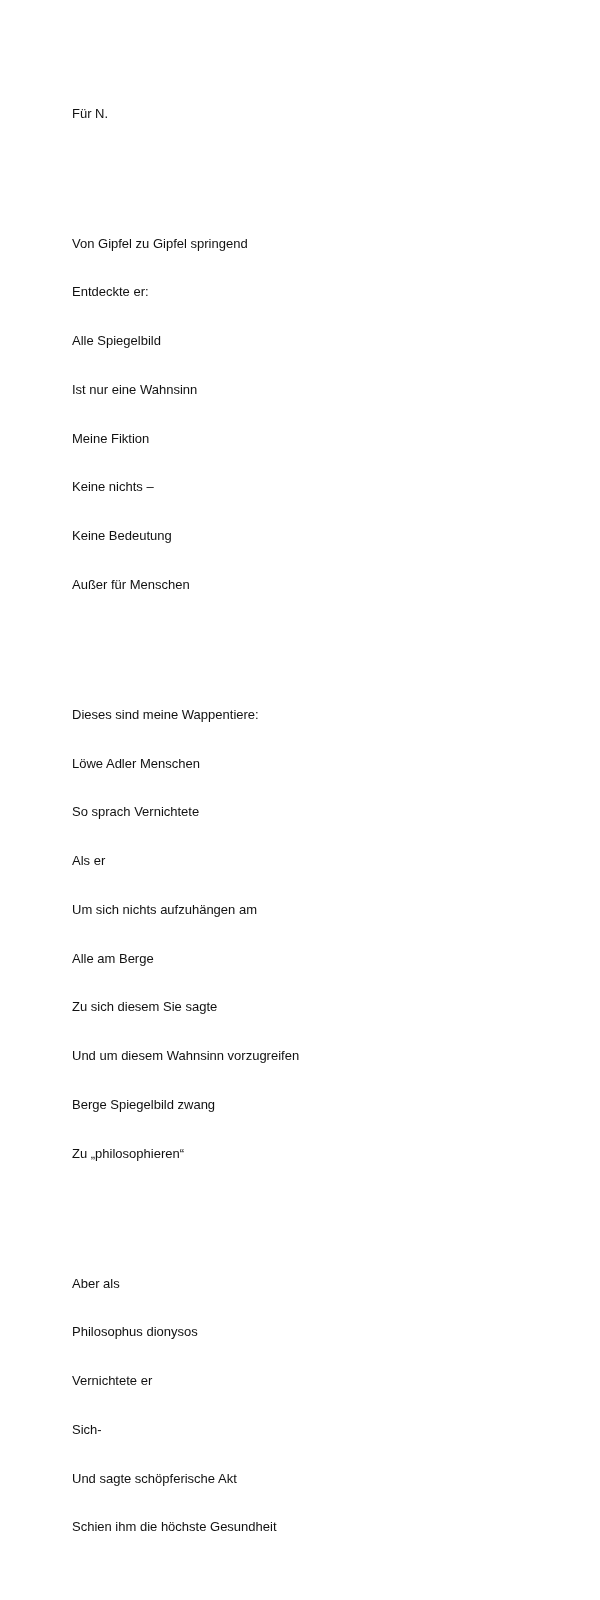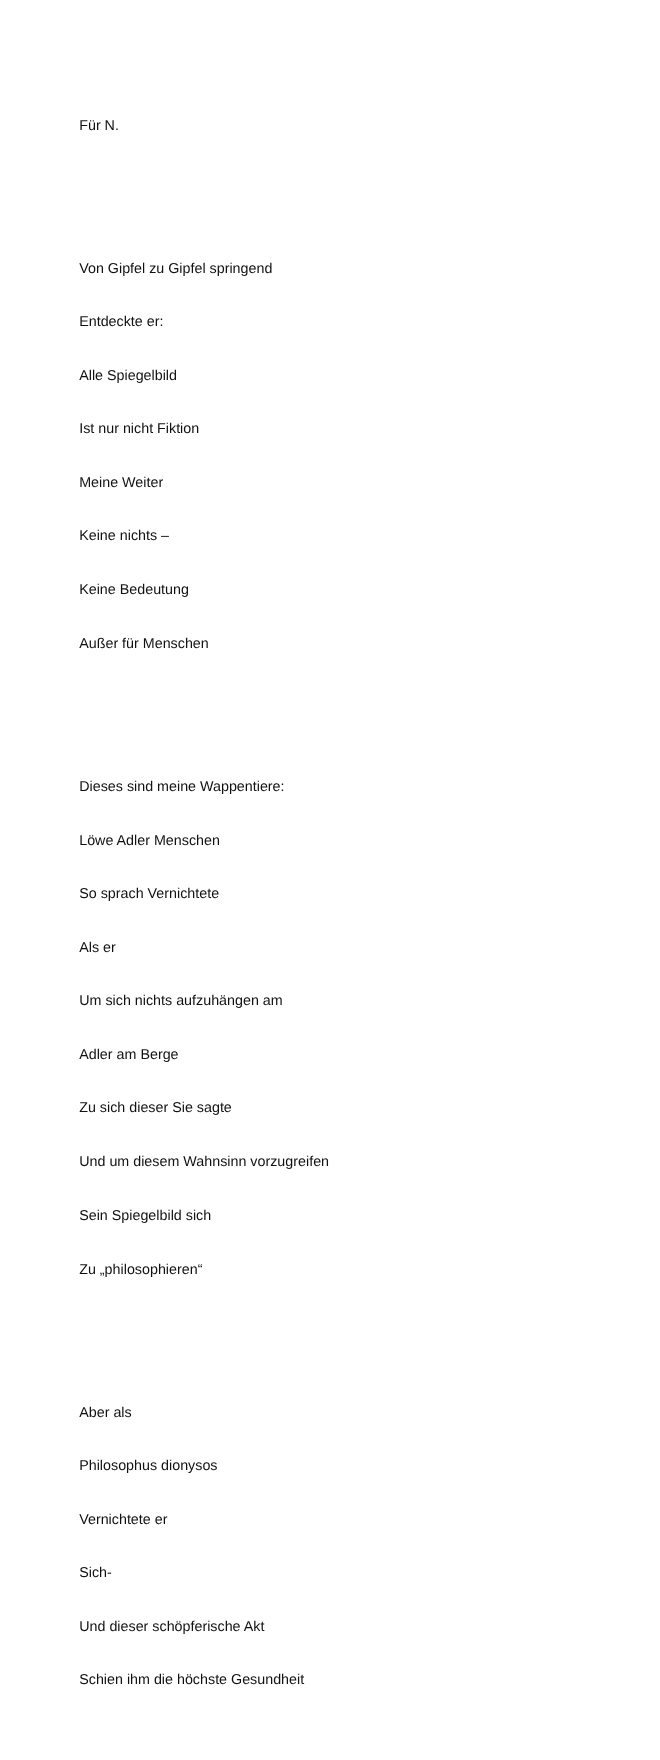--- a/index.html
+++ b/index.html
@@ -41,46 +41,46 @@
 
 <div class="page">
   <div class="poem">
     <span class="line">Für N.</span>
     <span class="line"></span>
 
     
     <span class="line">Von Gipfel zu Gipfel springend</span>
     <span class="line">Entdeckte er:</span>
     <span class="line">Alle Spiegelbild</span>
-    <span class="line">Ist nur nicht Fiktion</span>
-    <span class="line">Meine Weiter</span>
+    <span class="line">Ist nur eine Wahnsinn</span>
+    <span class="line">Meine Fiktion</span>
     <span class="line">Keine nichts –</span>
     <span class="line">Keine Bedeutung</span>
     <span class="line">Außer für Menschen</span>
     <span class="line"></span>
 
     
     <span class="line">Dieses sind meine Wappentiere:</span>
     <span class="line">Löwe Adler Menschen</span>
     <span class="line">So sprach Vernichtete</span>
     <span class="line">Als er</span>
     <span class="line">Um sich nichts aufzuhängen am</span>
-    <span class="line">Adler am Berge</span>
-    <span class="line">Zu sich dieser Sie sagte</span>
+    <span class="line">Alle am Berge</span>
+    <span class="line">Zu sich diesem Sie sagte</span>
     <span class="line">Und um diesem Wahnsinn vorzugreifen</span>
-    <span class="line">Sein Spiegelbild sich</span>
+    <span class="line">Berge Spiegelbild zwang</span>
     <span class="line">Zu „philosophieren“</span>
     <span class="line"></span>
 
     
     <span class="line">Aber als</span>
     <span class="line">Philosophus dionysos</span>
     <span class="line">Vernichtete er</span>
     <span class="line">Sich-</span>
-    <span class="line">Und dieser schöpferische Akt</span>
+    <span class="line">Und sagte schöpferische Akt</span>
     <span class="line">Schien ihm die höchste Gesundheit</span>
     <span class="line"></span>
 
     
     
     
     
     
 
     

